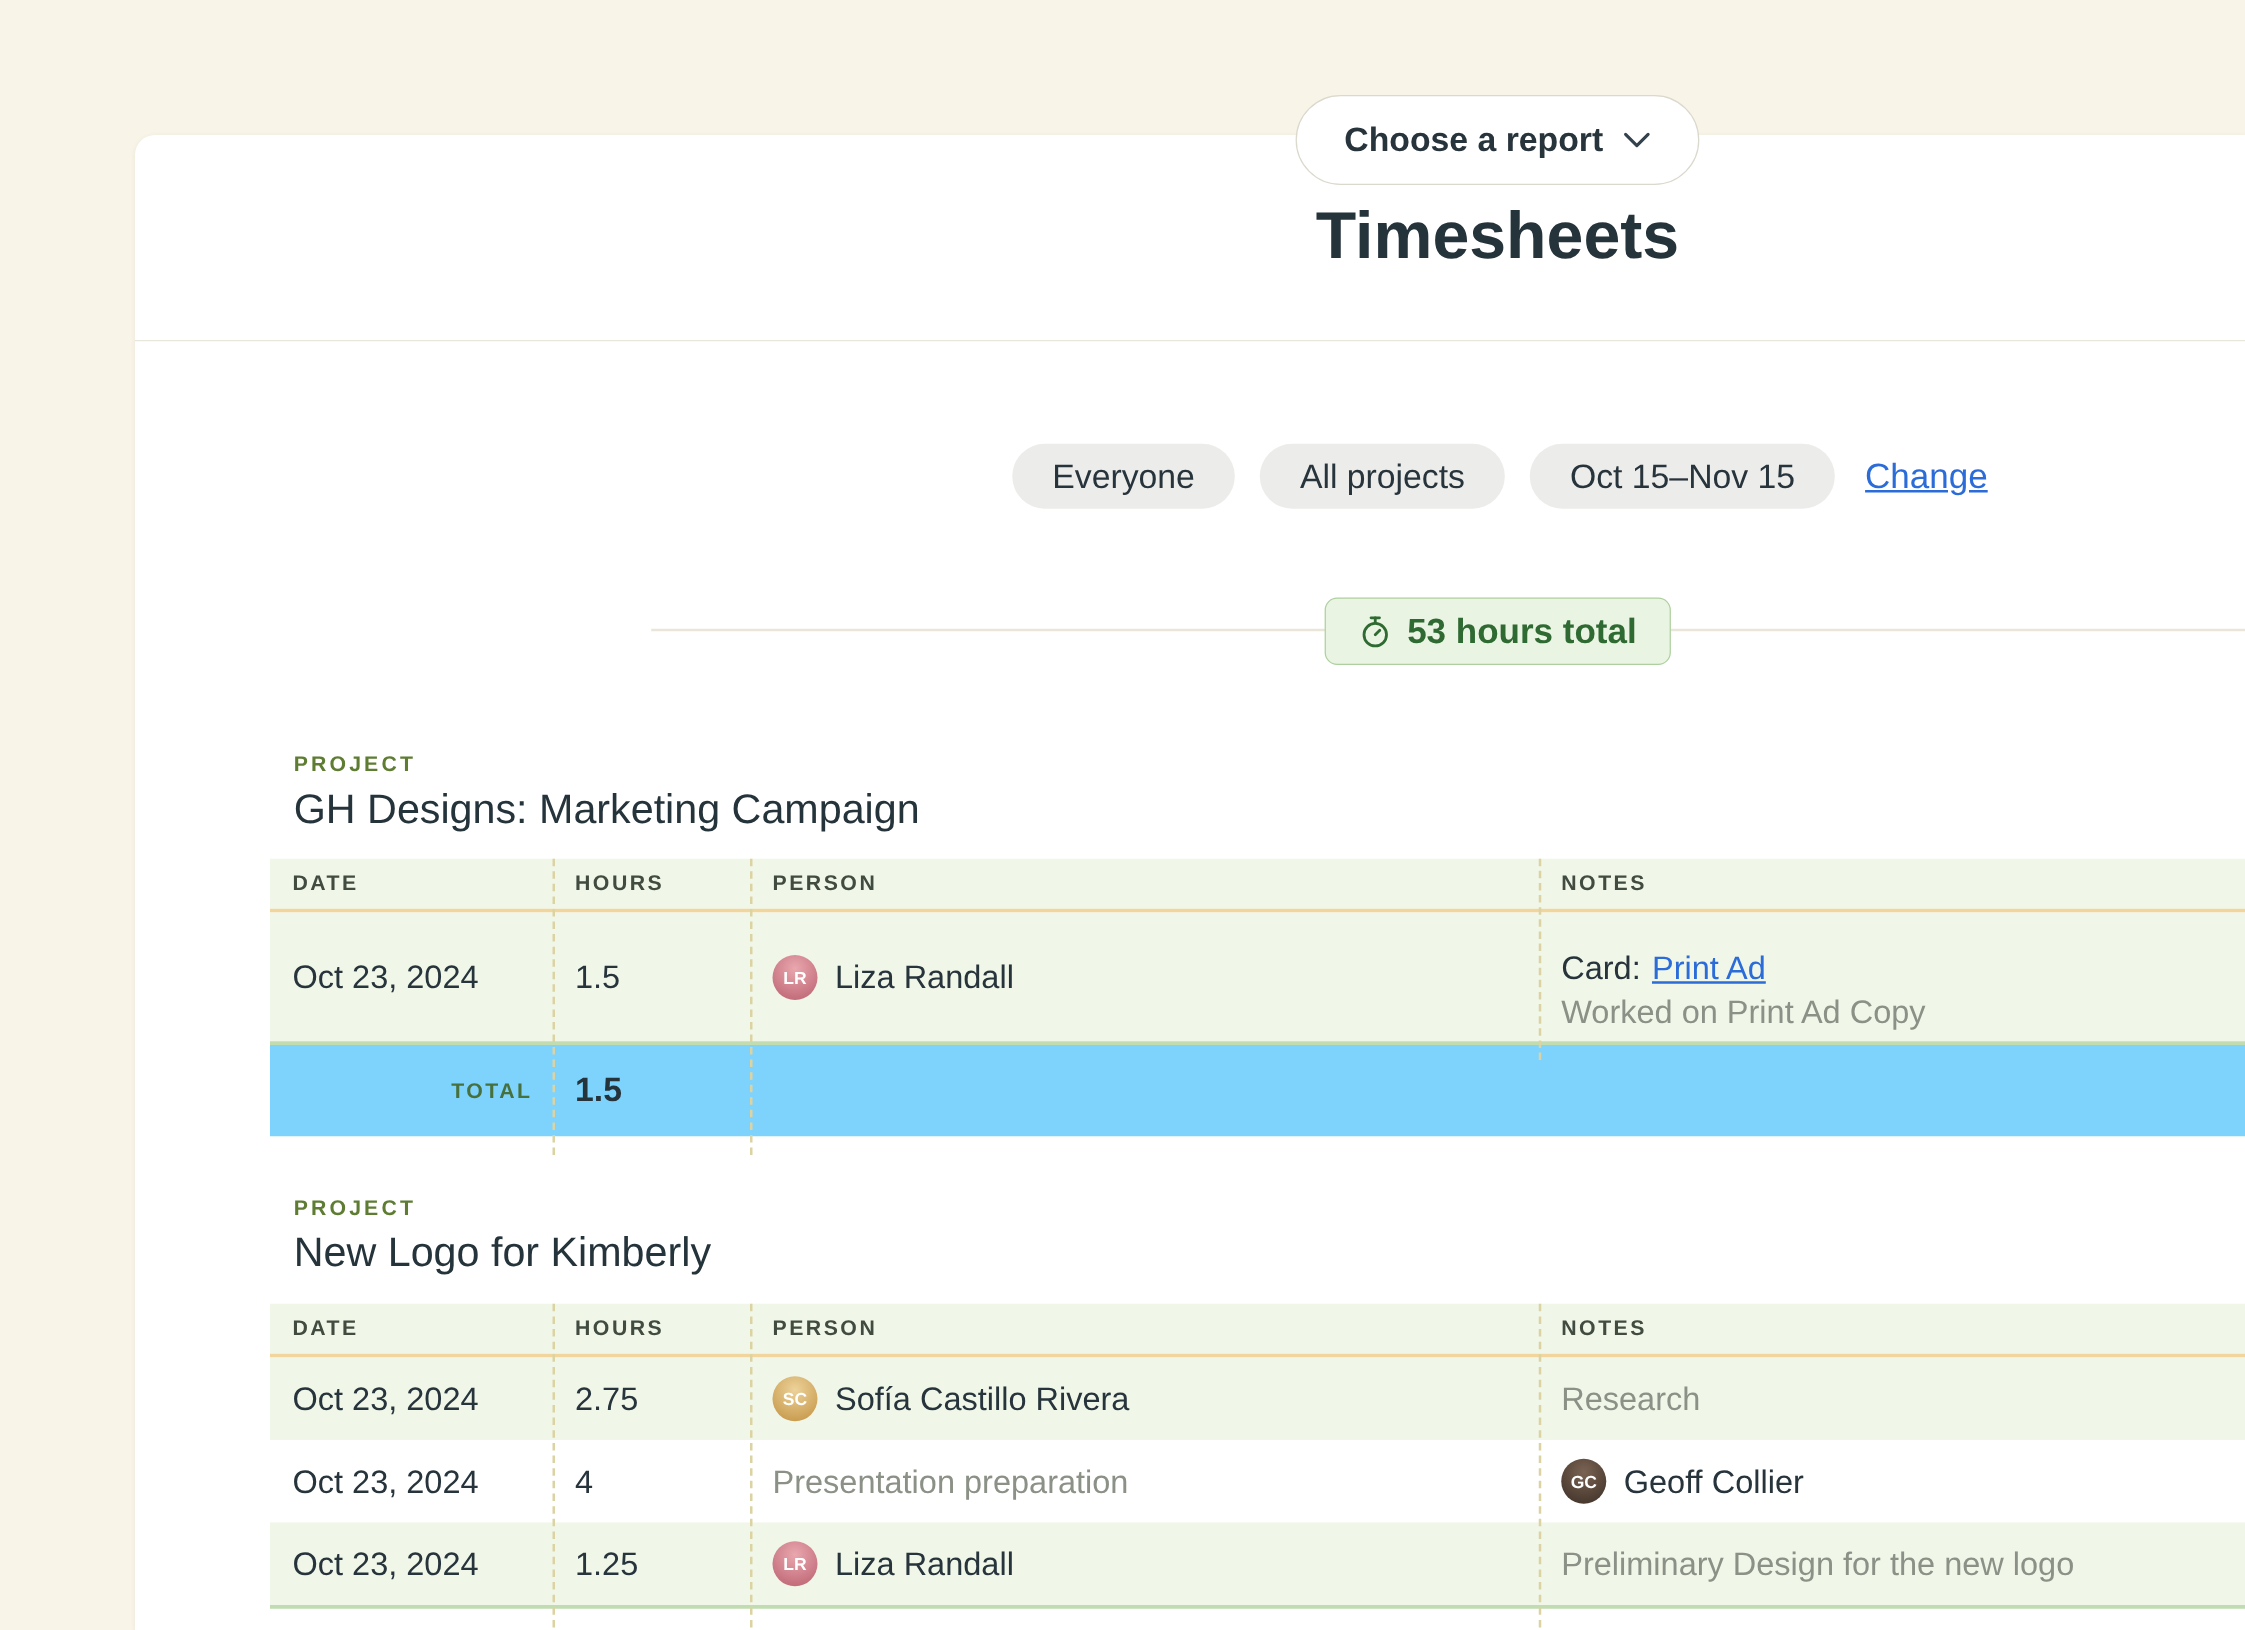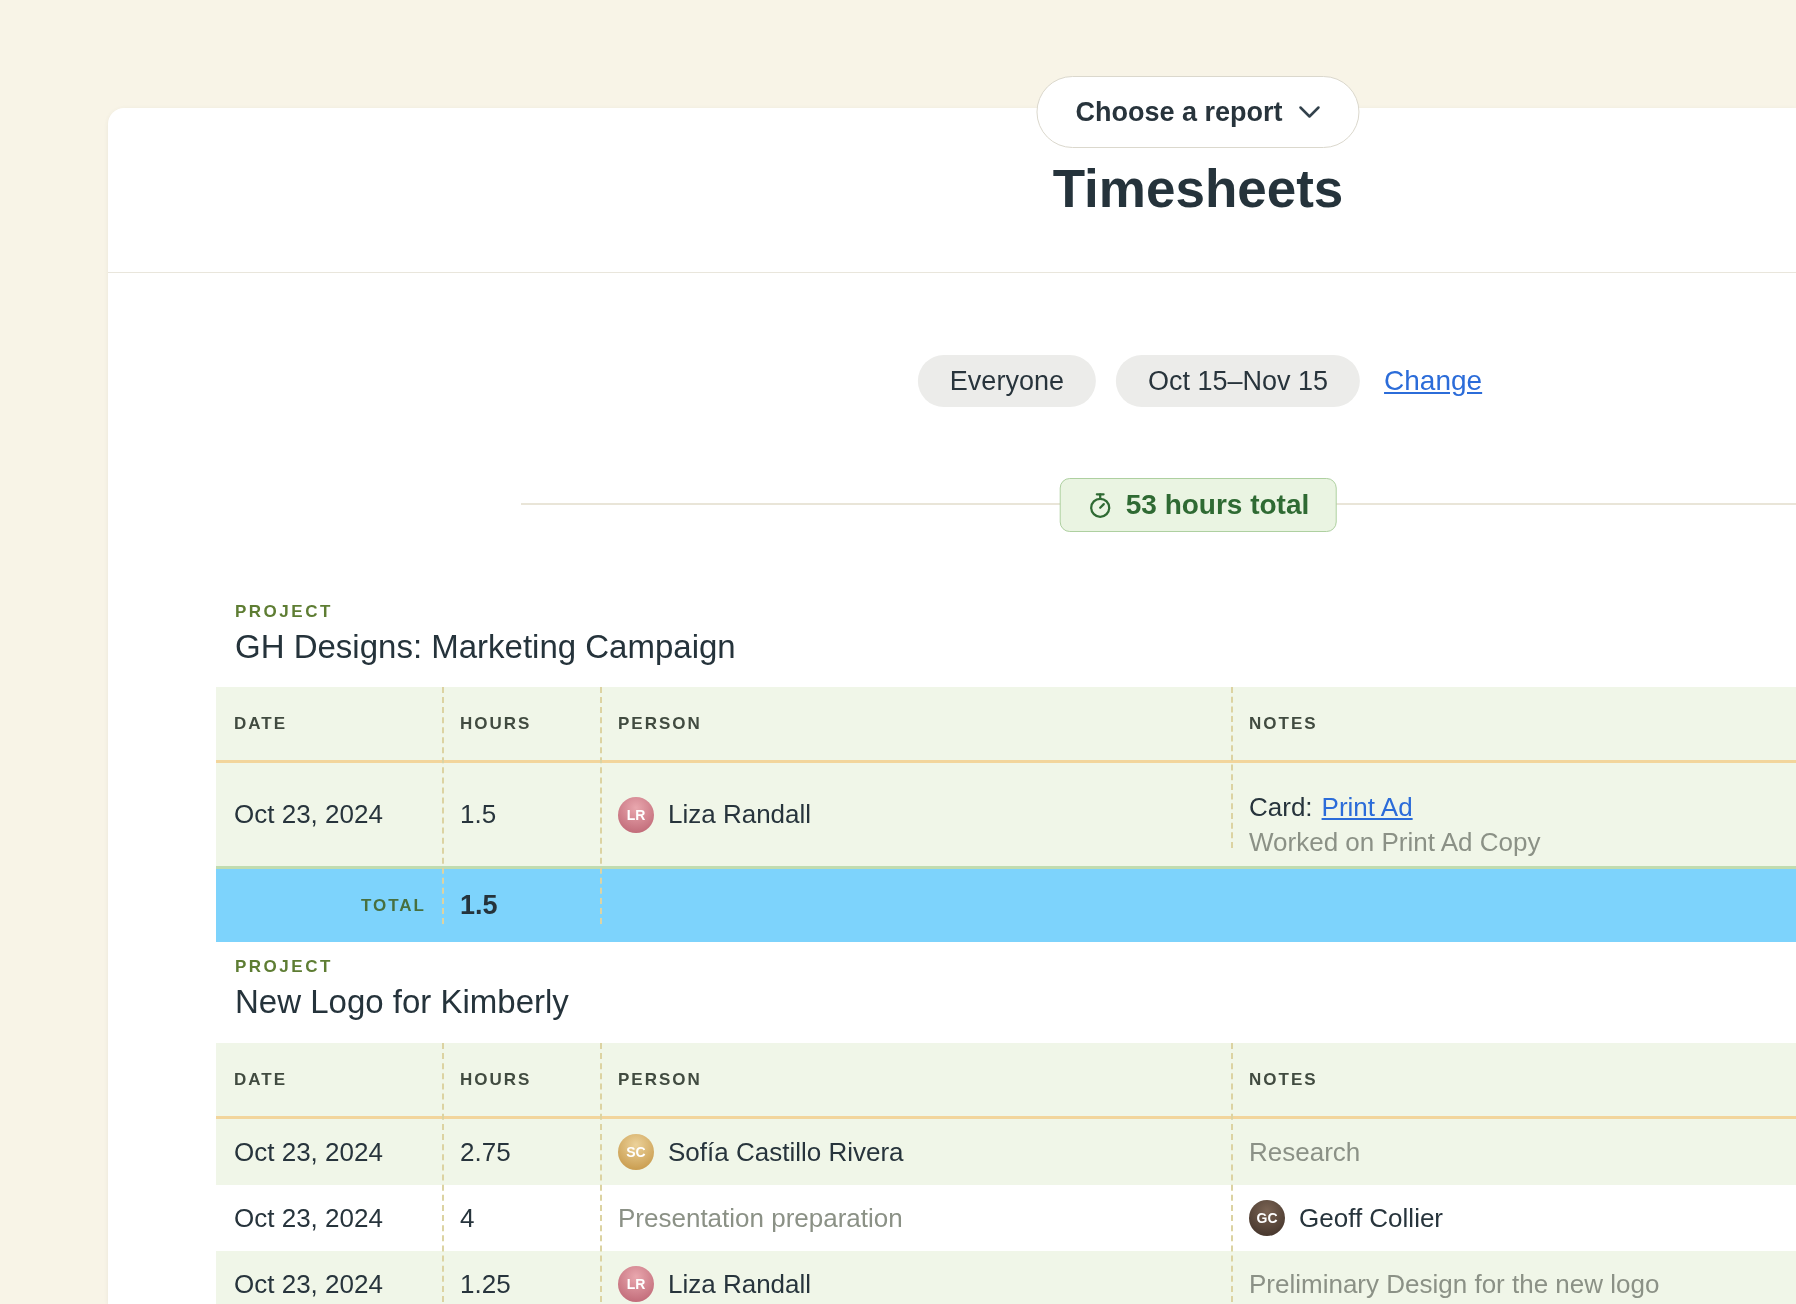--- a/index.html
+++ b/index.html
@@ -59,21 +59,21 @@
   .section-title {
     position:absolute; left:235px; margin:0; font-size:33px; font-weight:400; color:#25333b; white-space:nowrap;
   }
   .s1 { top:628px; } .s2 { top:983px; }
 
   .tsheet { position:absolute; left:216px; width:1580px; }
   .t1 { top:687px; height:237px; }
   .t2 { top:1043px; height:259px; }
 
   .trow { display:grid; grid-template-columns:226px 158px 631px 565px; }
-  .thead { height:73px; background:#f0f6e8; }
+  .thead { height:40px; background:#f0f6e8; }
   .th {
     display:flex; align-items:center; padding-left:18px;
     font-size:17px; font-weight:700; letter-spacing:2px; color:#414b40;
   }
   .tan-rule { height:3px; background:#f2d59c; }
   .green-rule { height:3px; background:#c0dcb0; }
 
   .cell { display:flex; align-items:center; padding-left:18px; font-size:26px; color:#27343c; min-width:0; }
   .row-single { height:103px; }
   .green-bg { background:#f0f6e8; }
@@ -121,20 +121,21 @@
       </svg>
   </span>
 </button>
 
 <h1 class="page-title">Timesheets</h1>
 
 <div class="head-divider"></div>
 
 <div class="filters">
   <div class="filter-pill">Everyone</div>
+  <div class="filter-pill">All projects</div>
   <div class="filter-pill">Oct 15–Nov 15</div>
   <a class="change-link">Change</a>
 </div>
 
 <div class="summary-rule"></div>
 <div class="total-badge">
   <span style="display:flex;">
     <svg width="27" height="27" viewBox="0 0 24 24" fill="none" stroke="#2f6a33" stroke-width="2" stroke-linecap="round">
       <circle cx="12" cy="14" r="8"></circle>
       <line x1="12" y1="14" x2="15.2" y2="10.8"></line>

